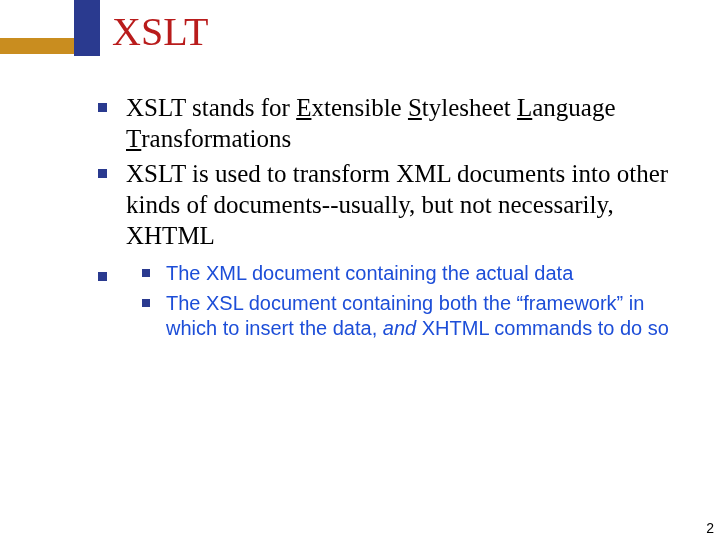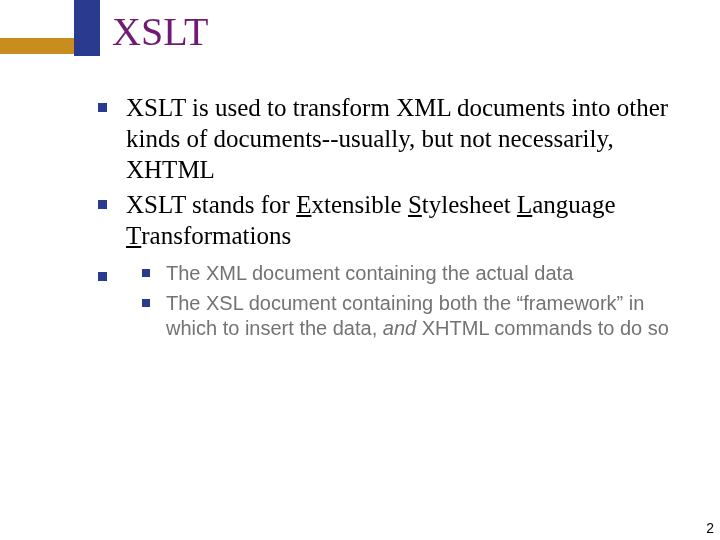--- a/index.html
+++ b/index.html
@@ -28,21 +28,21 @@
     width: 26px;
     height: 56px;
     background: #2a3a8f;
   }
   .slide-title {
     position: absolute;
     left: 112px;
     top: 8px;
     font-size: 40px;
     font-weight: normal;
-    color: #701a75;
+    color: #b91c1c;
   }
   .bullets {
     position: absolute;
     left: 98px;
     top: 92px;
     width: 580px;
   }
   .bullets > li {
     list-style: none;
     position: relative;
@@ -64,21 +64,21 @@
   .sub-bullets {
     margin-top: 10px;
     margin-left: 16px;
   }
   .sub-bullets > li {
     list-style: none;
     position: relative;
     font-family: Arial, Helvetica, sans-serif;
     font-size: 20px;
     line-height: 1.28;
-    color: #737373;
+    color: #1d4ed8;
     margin-bottom: 4px;
     padding-left: 24px;
   }
   .sub-bullets > li::before {
     content: "";
     position: absolute;
     left: 0;
     top: 8px;
     width: 8px;
     height: 8px;
@@ -99,26 +99,26 @@
 <body>
 
 <div class="title-wrap">
   <div class="gold-bar"></div>
   <div class="blue-box"></div>
   <h1 class="slide-title">XSLT</h1>
 </div>
 
 <ul class="bullets">
   <li>
-    <span>XSLT is used to transform XML documents into other kinds of documents--usually, but not necessarily, XHTML</span>
-  </li>
-  <li>
     <span>
       <span>XSLT stands for </span><span class="under">E</span><span>xtensible </span><span class="under">S</span><span>tylesheet </span><span class="under">L</span><span>anguage </span><span class="under">T</span><span>ransformations</span>
     </span>
+  </li>
+  <li>
+    <span>XSLT is used to transform XML documents into other kinds of documents--usually, but not necessarily, XHTML</span>
   </li>
   <li>
     <ul class="sub-bullets">
       <li>
         <span>The XML document containing the actual data</span>
       </li>
       <li>
         <span>
           <span>The XSL document containing both the “framework” in which to insert the data, </span><span class="ital">and</span><span> XHTML commands to do so</span>
         </span>

